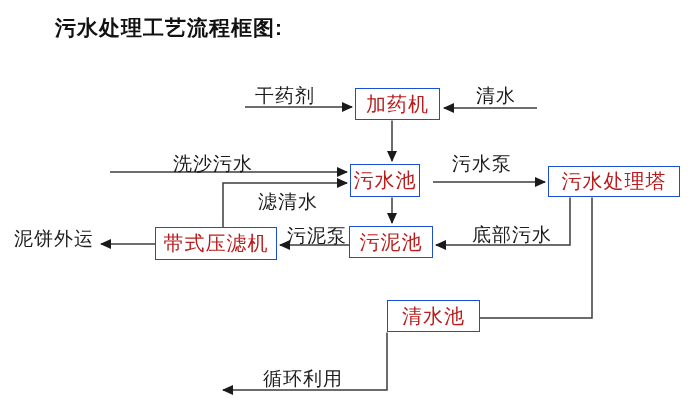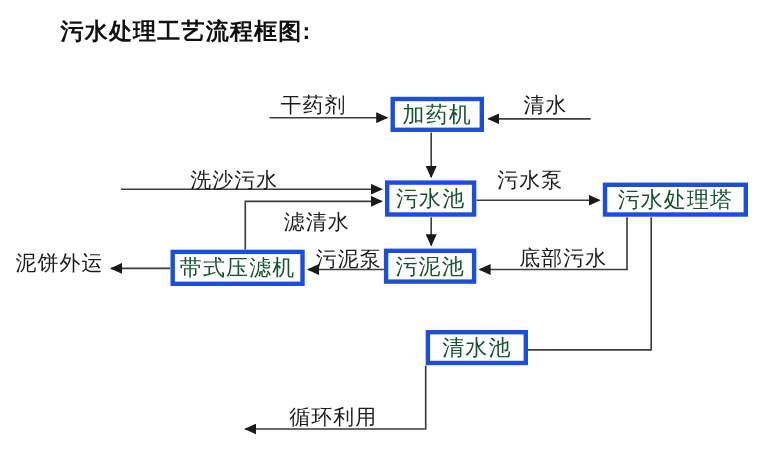--- a/index.html
+++ b/index.html
@@ -27,40 +27,40 @@
     margin-left: 40px;
   }
   .arrows {
     position: absolute;
     left: 0;
     top: 0;
   }
   .node {
     position: absolute;
     box-sizing: border-box;
-    border: 4px solid #1d4ed8;
+    border: 1px solid #1d4ed8;
     background: #ffffff;
     display: flex;
     align-items: center;
     justify-content: center;
     font-size: 20px;
-    color: #14532d;
+    color: #b91c1c;
     white-space: nowrap;
     letter-spacing: 1px;
   }
   .elabel {
     position: absolute;
     font-size: 19px;
     color: #1c1c1c;
     white-space: nowrap;
     letter-spacing: 1px;
   }
   
   #n-dosing  { left: 355px; top:  88px; width:  85px; height: 32px; }
-  #n-sewage  { left: 350px; top: 164px; width:  83px; height: 33px; }
+  #n-sewage  { left: 350px; top: 164px; width:  70px; height: 33px; }
   #n-tower   { left: 548px; top: 166px; width: 132px; height: 31px; }
   #n-sludge  { left: 349px; top: 226px; width:  84px; height: 32px; }
   #n-press   { left: 155px; top: 227px; width: 122px; height: 33px; }
   #n-clean   { left: 340px; top: 300px; width:  93px; height: 32px; margin-left: 47px; }
   
   #l-dry     { left: 255px; top:  83px; }
   #l-cw      { left: 476px; top:  83px; }
   #l-wash    { left: 173px; top: 151px; }
   #l-filt    { left: 258px; top: 189px; }
   #l-spump   { left: 452px; top: 151px; }

